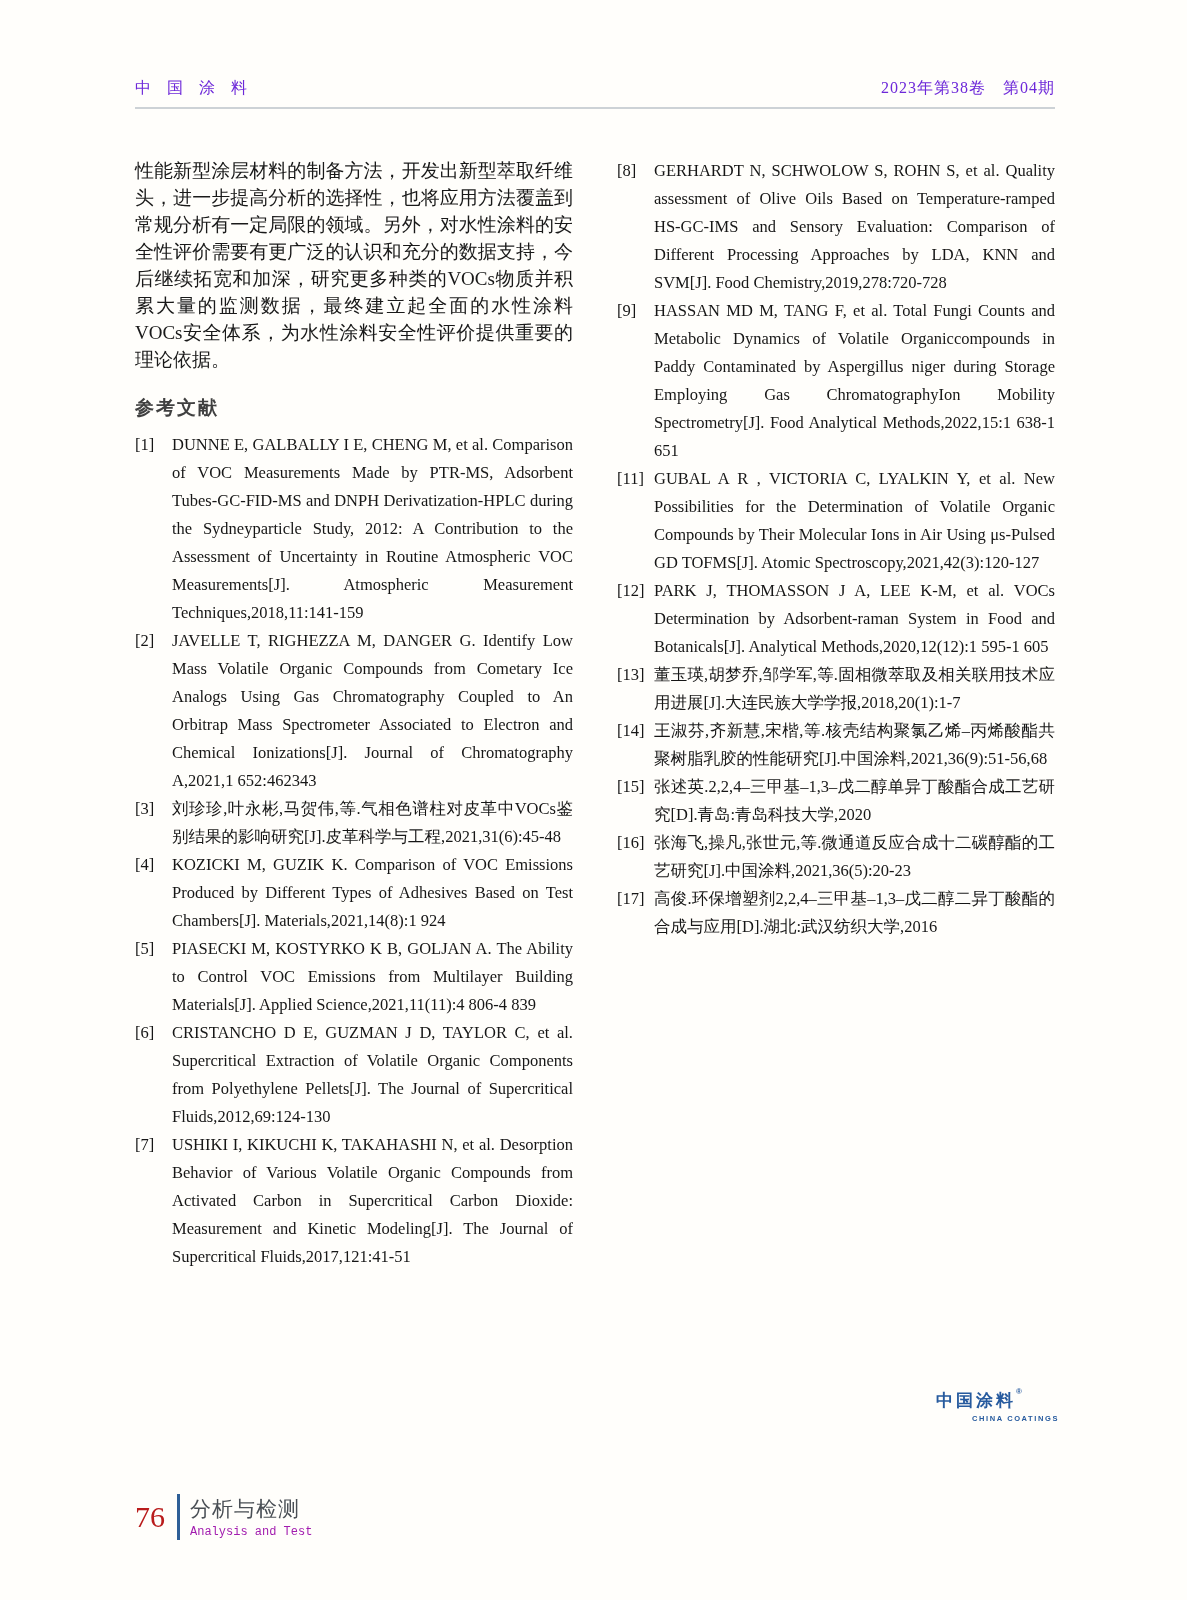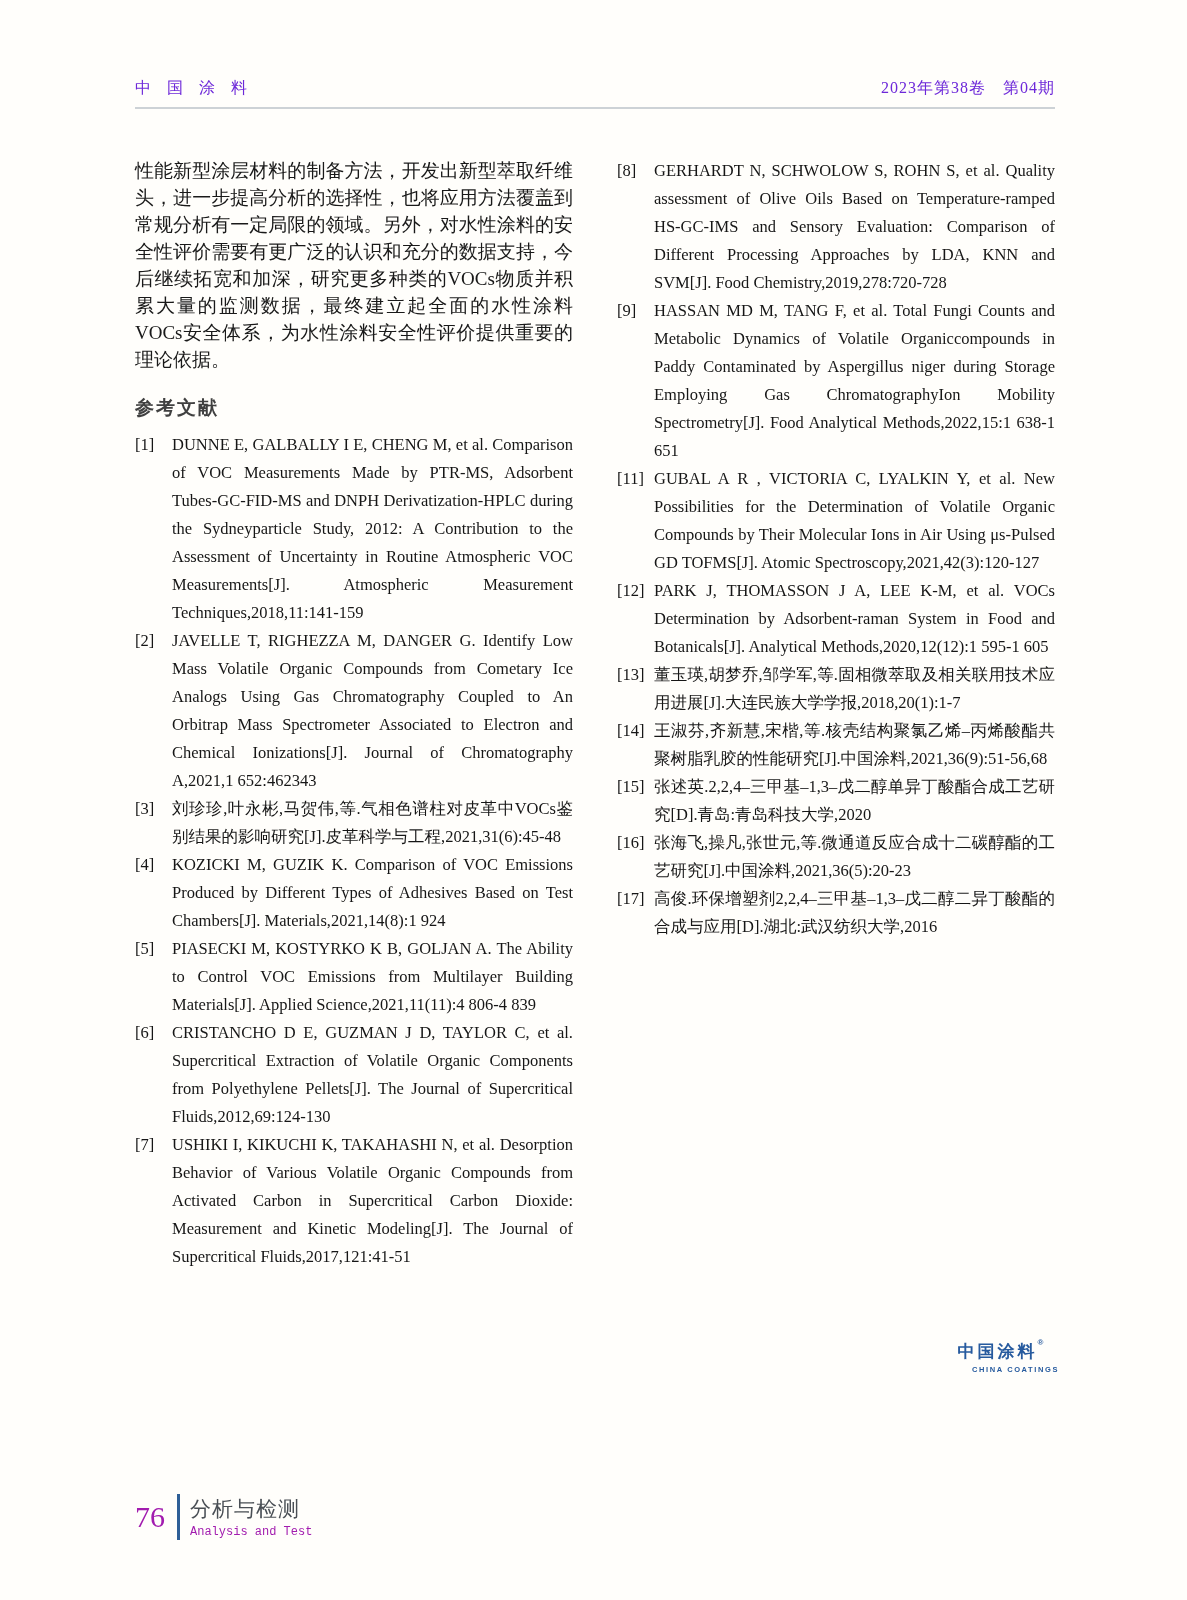--- a/index.html
+++ b/index.html
@@ -41,35 +41,35 @@
     color: #404040;
   }
 
   .ref-list { font-size: 16.5px; line-height: 28px; color: #161616; }
   .ref-item { display: flex; }
   .ref-id { flex: 0 0 37px; text-align: left; }
   .ref-text { flex: 1; text-align: justify; text-justify: inter-ideograph; }
 
   
   .logo-block {
-    position: absolute; right: 128px; top: 1340px;
-    text-align: center; color: #265a9e;
+    position: absolute; right: 128px; top: 1389px;
+    color: #265a9e;
     font-family: "Liberation Sans", sans-serif;
   }
   .logo-cn { font-size: 17px; font-weight: bold; letter-spacing: 3px; position: relative; }
   .logo-reg { font-size: 8px; position: absolute; top: -2px; letter-spacing: 0; }
   .logo-en { font-size: 7.5px; font-weight: bold; letter-spacing: 1.6px; margin-top: 2px; margin-left: 36px; }
 
   
   .footer {
     position: absolute; left: 135px; top: 1492px;
     display: flex; align-items: center;
   }
   .page-num {
-    font-size: 30px; color: #a21caf;
+    font-size: 30px; color: #b91c1c;
     margin-right: 12px; line-height: 50px;
     font-family: "Liberation Serif", serif;
   }
   .footer-bar { width: 3px; height: 46px; background: #2e5f97; margin-right: 10px; }
   .footer-section .cn {
     font-family: "Liberation Sans", "DejaVu Sans", sans-serif;
     font-size: 21px; font-weight: normal; color: #4a4f55; letter-spacing: 1px;
   }
   .footer-section .en {
     font-size: 12px; color: #a21caf; margin-top: 2px;

